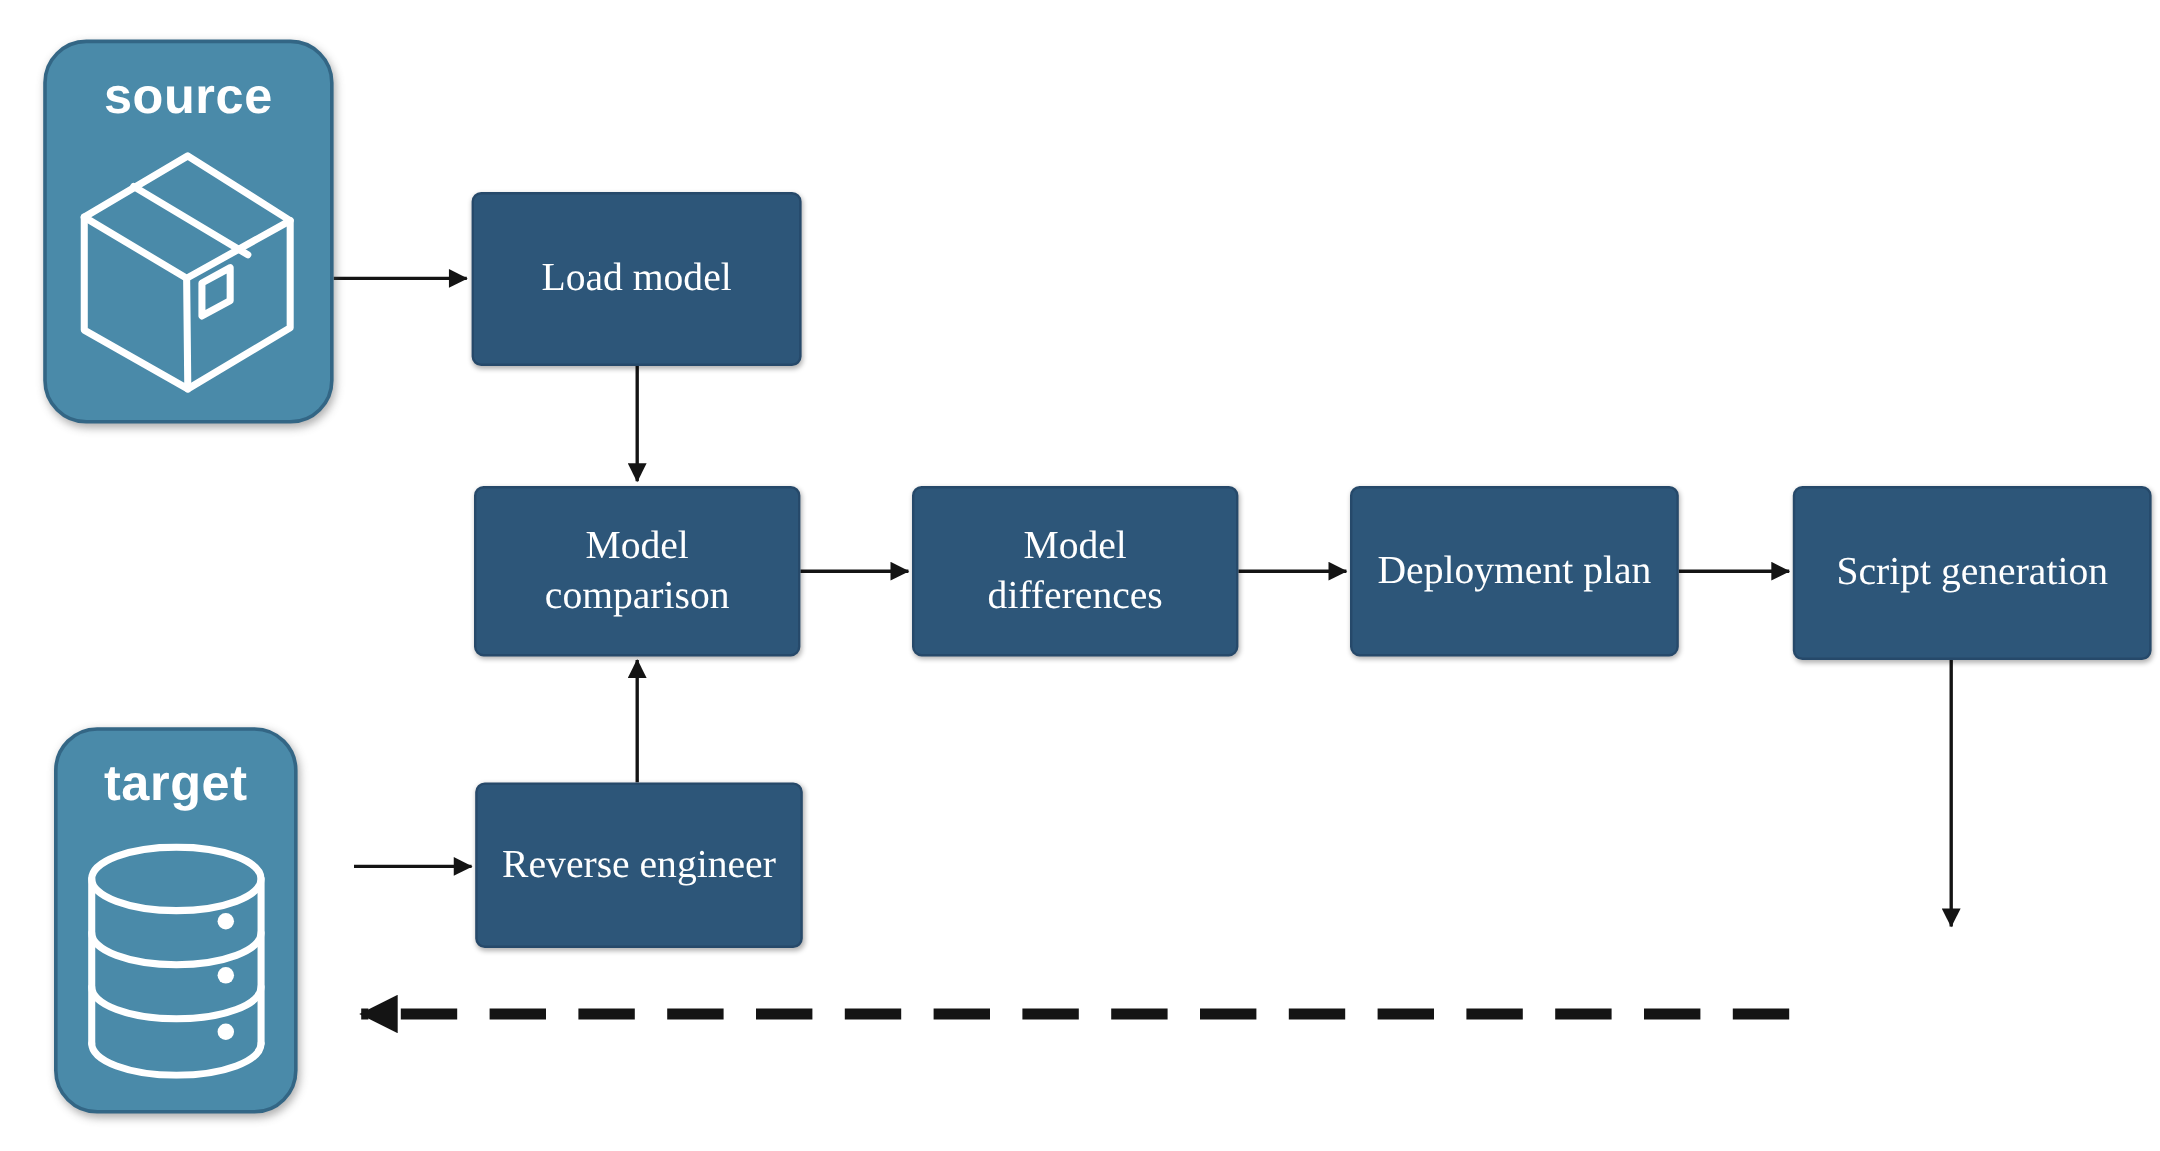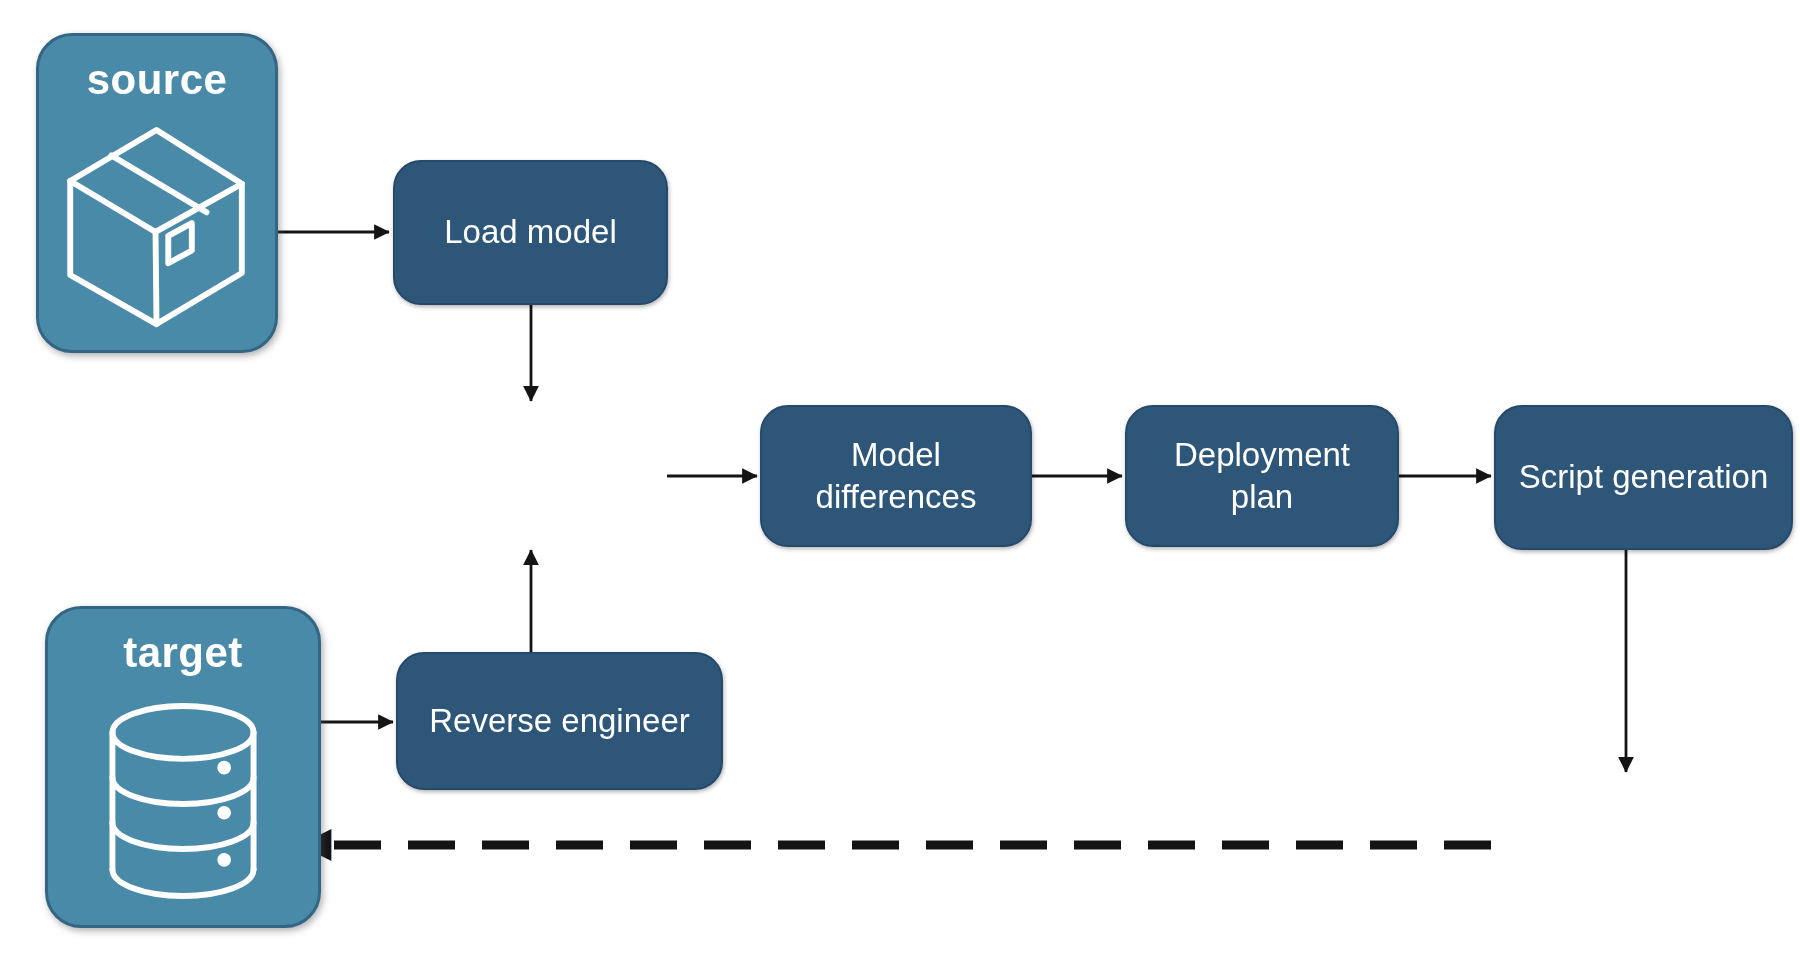--- a/index.html
+++ b/index.html
@@ -20,54 +20,55 @@
     font-family:"Liberation Sans", sans-serif;
     overflow:hidden;
   }
   .connectors{
     position:absolute;left:0;top:0;width:1800px;height:959px;
   }
   .node{
     position:absolute;
     background:var(--node-fill);
     border:2px solid var(--node-border);
-    border-radius:28px;
+    border-radius:8px;
     display:flex;align-items:center;justify-content:center;
     text-align:center;
     color:var(--label-text);
     font-size:33px;line-height:1.28;
     padding:10px 18px;
     box-shadow:1px 2px 4px rgba(0,0,0,0.30);
+    font-family:Liberation Serif, serif;
   }
   .endpoint{
     position:absolute;
     background:var(--endpoint-fill);
     border:3px solid var(--endpoint-border);
     border-radius:36px;
     display:flex;flex-direction:column;align-items:center;
     color:var(--label-text);
     box-shadow:2px 3px 7px rgba(80,80,80,0.45);
   }
   .endpoint .ep-label{
     font-size:42px;font-weight:bold;
     margin-top:20px;
     letter-spacing:0.5px;
   }
   .endpoint .ep-icon{
     flex:1;display:flex;align-items:center;justify-content:center;
     width:100%;
   }
   #ep-source{left:36px;top:33px;width:242px;height:320px;}
-  #ep-target{left:45px;top:606px;width:276px;height:322px;justify-content:flex-end;}
+  #ep-target{left:45px;top:606px;width:203px;height:322px;justify-content:flex-end;}
   #node-load-model{left:393px;top:160px;width:275px;height:145px;}
   #node-model-comparison{left:395px;top:405px;width:272px;height:142px;}
   #node-model-differences{left:760px;top:405px;width:272px;height:142px;}
   #node-deployment-plan{left:1125px;top:405px;width:274px;height:142px;}
   #node-script-generation{left:1494px;top:405px;width:299px;height:145px;}
-  #node-reverse-engineer{left:396px;top:652px;width:327px;height:138px;}
+  #node-reverse-engineer{left:396px;top:652px;width:273px;height:138px;}
   #node-script-execution{left:1491px;top:775px;width:271px;height:145px;}
   .icon-svg{display:block;}
 </style>
 </head>
 <body>
 
 <div class="stage">
 
   <svg class="connectors" viewBox="0 0 1800 959" xmlns="http://www.w3.org/2000/svg">
     <defs>
@@ -125,20 +126,23 @@
         <circle cx="122" cy="112" r="7" fill="#FFFFFF" stroke="none"></circle>
         <circle cx="122" cy="160" r="7" fill="#FFFFFF" stroke="none"></circle>
       </svg>
     </div>
   </div>
 
   <div class="node" id="node-load-model">
     <span>Load model</span>
   </div>
 
+  <div class="node" id="node-model-comparison">
+    <span>Model comparison</span>
+  </div>
 
   <div class="node" id="node-deployment-plan">
     <span>Deployment plan</span>
   </div>
 
   <div class="node" id="node-model-differences">
     <span>Model differences</span>
   </div>
 
   <div class="node" id="node-script-generation">

